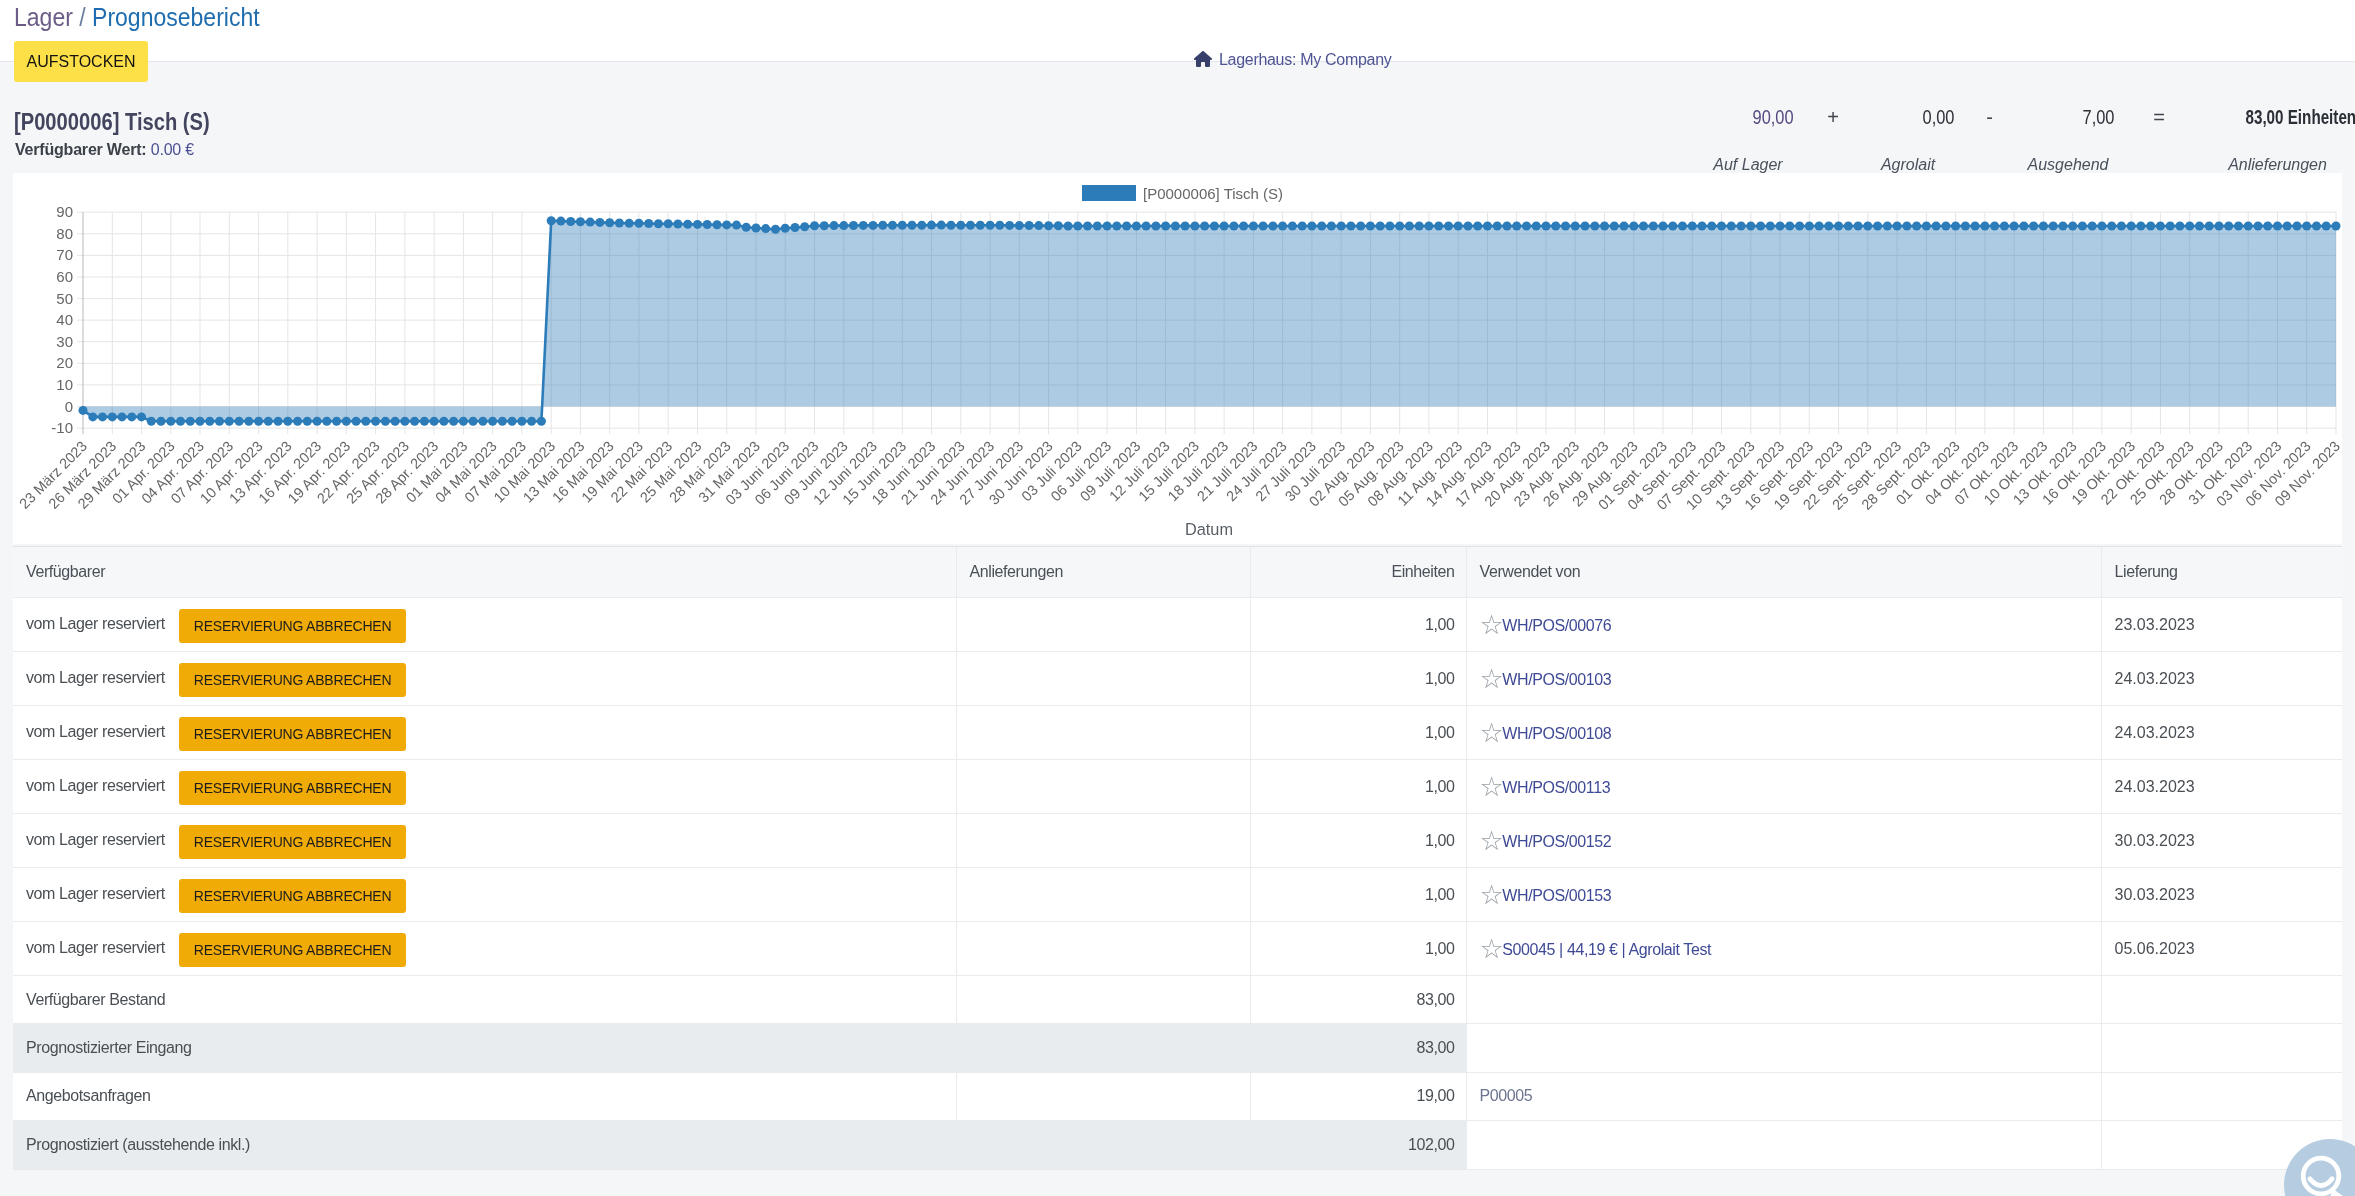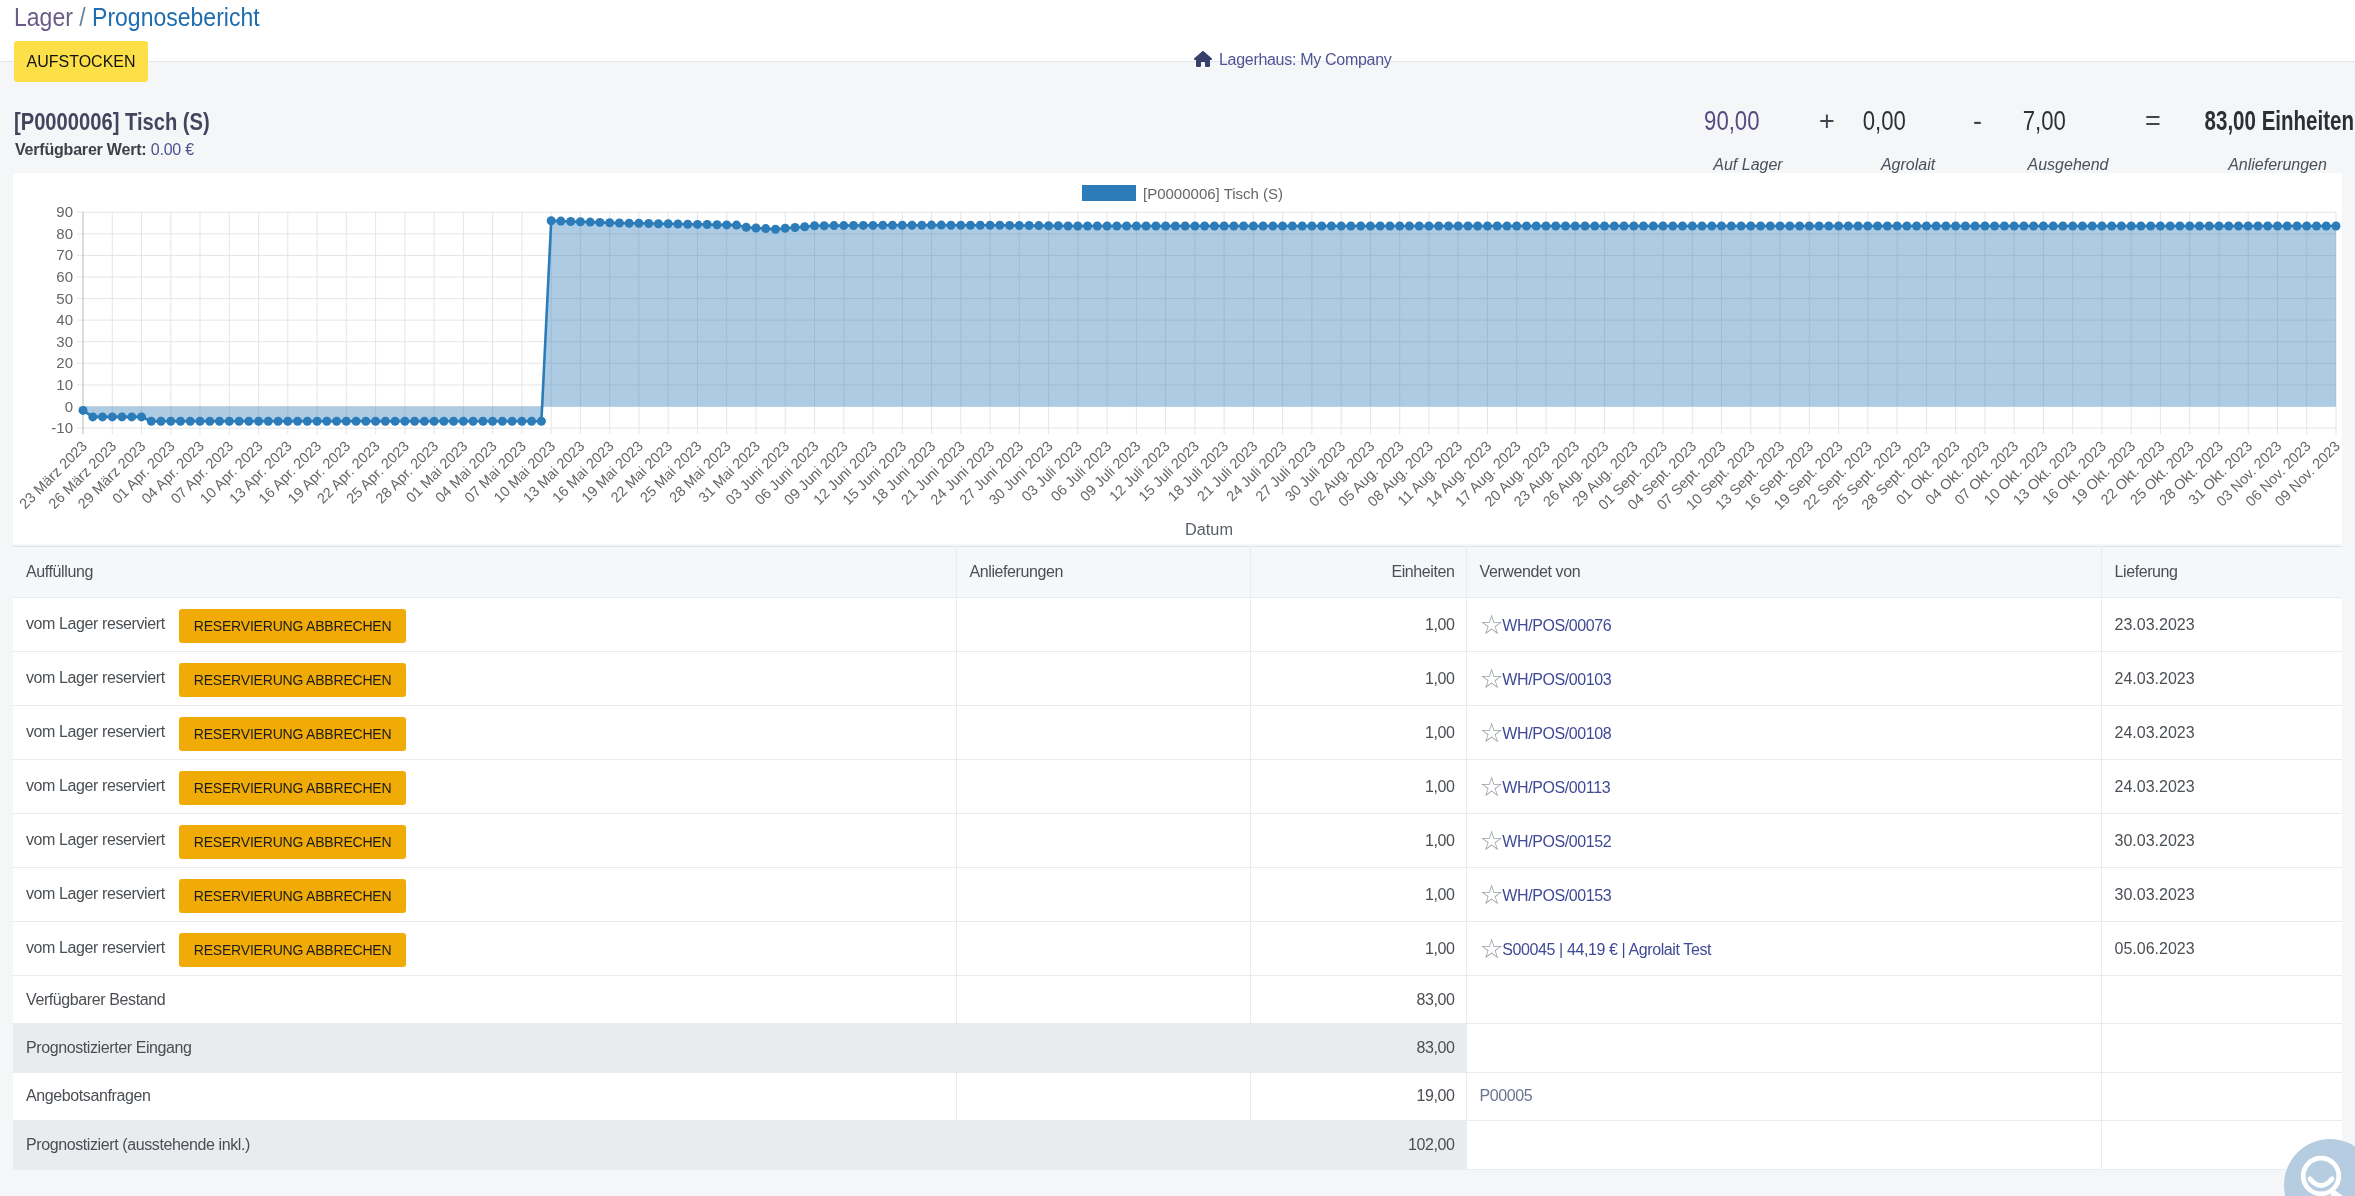--- a/index.html
+++ b/index.html
@@ -7,21 +7,21 @@
 .bc { position:absolute; left:14px; top:2px; font-size:26px; white-space:nowrap; transform:scaleX(.885); transform-origin:left center; }
 .bc .a1 { color:#6a5c86; }
 .bc .sep { color:#6a7f9d; }
 .bc .a2 { color:#1f6dae; }
 .btnA { position:absolute; left:14px; top:41px; width:134px; height:41px; background:#fde047; color:#131313; font-size:16px; text-align:center; line-height:41px; border-radius:3px; }
 .lager { position:absolute; left:1194px; top:51px; font-size:16px; color:#4e5494; white-space:nowrap; letter-spacing:-0.3px; }
 .lager svg { vertical-align:-2px; margin-right:7px; }
 .ptitle { position:absolute; left:14px; top:108px; font-size:24px; font-weight:bold; color:#43455e; transform:scaleX(.84); transform-origin:left center; white-space:nowrap; }
 .psub { position:absolute; left:15px; top:141px; font-size:16px; color:#3c4249; font-weight:bold; letter-spacing:-0.2px; }
 .psub .val { color:#4c5193; font-weight:normal; }
-.stat { position:absolute; top:106px; font-size:27px; color:#2d3138; text-align:left; white-space:nowrap; }
+.stat { position:absolute; top:106px; font-size:20px; color:#2d3138; text-align:right; white-space:nowrap; }
 .sx { display:inline-block; transform:scaleX(.82); transform-origin:center; }
 .slab { position:absolute; top:156px; font-size:16px; color:#49515c; text-align:center; white-space:nowrap;font-style:italic; }
 .card { position:absolute; left:13px; top:173px; width:2329px; height:371px; background:#fff; }
 .tblwrap { position:absolute; left:13px; top:546px; width:2329px; background:#fff; }
 table { border-collapse:collapse; table-layout:fixed; width:2329px; font-size:16px; color:#4a4f54; letter-spacing:-0.4px; }
 col.w1 { width:943px; } col.w2 { width:294px; } col.w3 { width:216px; } col.w4 { width:635px; } col.w5 { width:241px; }
 th, td { border:1px solid #e9ecef; border-left:none; border-right:none; padding:0 13px; vertical-align:middle; }
 th { border-left:1px solid #e9ecef; border-right:1px solid #e9ecef; }
 td { border-left:1px solid #e9ecef; border-right:1px solid #e9ecef; }
 th:first-child, td:first-child { border-left:none; }
@@ -488,21 +488,21 @@
 <table>
 <colgroup>
         <col class="w1">
         <col class="w2">
         <col class="w3">
         <col class="w4">
         <col class="w5">
       </colgroup>
 <thead>
         <tr>
-<th>Auffüllung</th>
+<th>Verfügbarer</th>
           <th>Anlieferungen</th>
           <th class="num">Einheiten</th>
           <th>Verwendet von</th>
           <th>Lieferung</th>
 </tr>
       </thead>
 <tbody>
 <tr class="r">
 <td class="c1"><span class="res">vom Lager reserviert</span> <span class="btn2">RESERVIERUNG ABBRECHEN</span></td>
 <td class="c2"></td>

